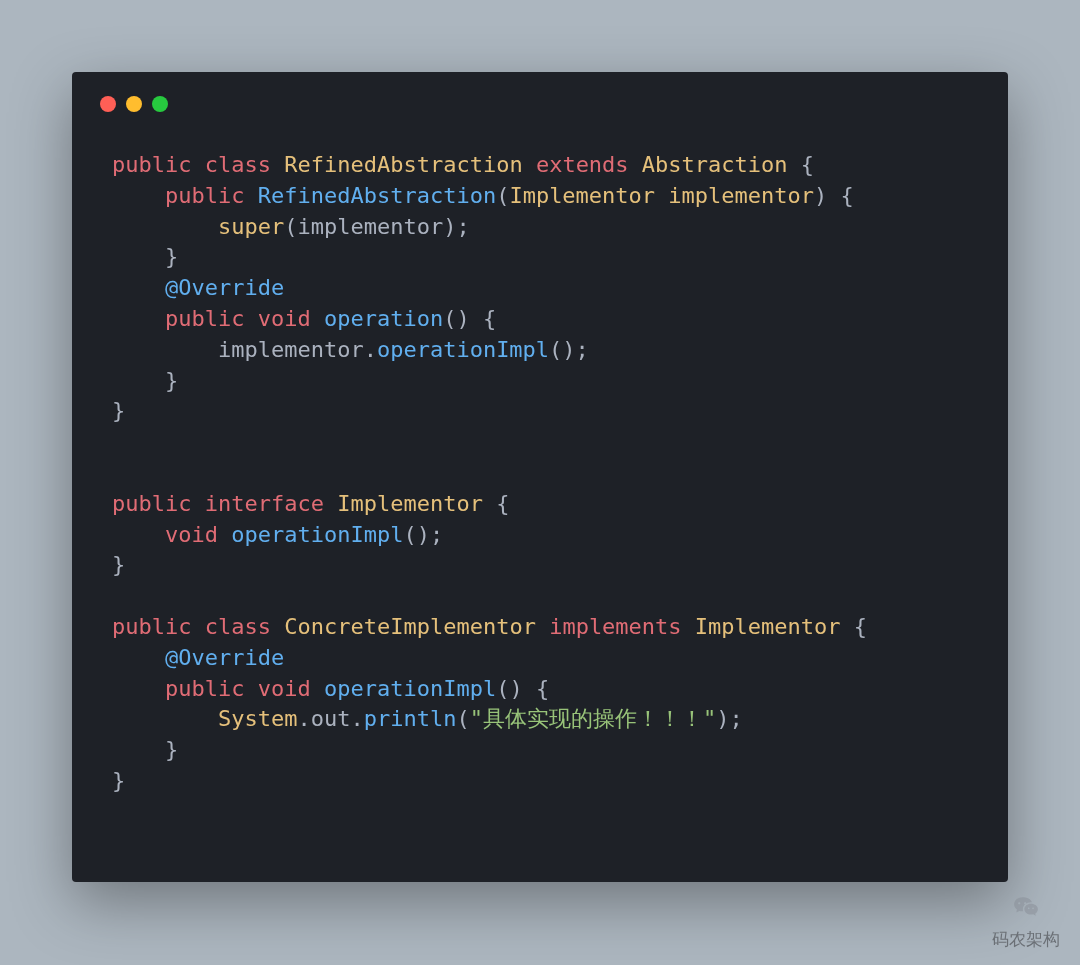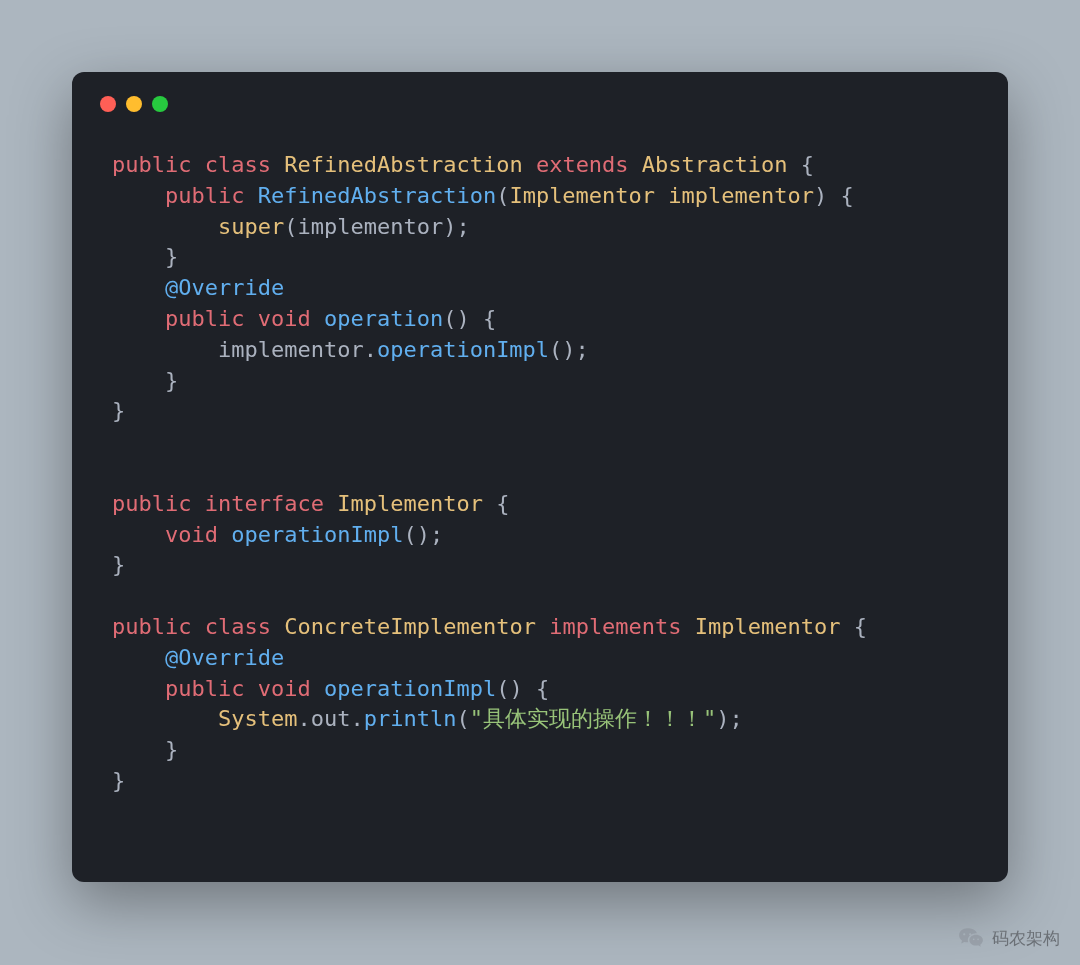--- a/index.html
+++ b/index.html
@@ -11,21 +11,21 @@
     position: relative;
     overflow: hidden;
   }
   .window {
     position: absolute;
     left: 72px;
     top: 72px;
     width: 936px;
     height: 810px;
     background: #1e2127;
-    border-radius: 12px;
+    border-radius: 4px;
     box-shadow: 0 20px 60px rgba(0,0,0,0.35);
     padding: 24px 0 0 0;
   }
   .traffic-lights {
     display: flex;
     gap: 10px;
     padding-left: 28px;
     padding-bottom: 18px;
   }
   .dot { width: 16px; height: 16px; border-radius: 50%; }
@@ -58,20 +58,21 @@
   .footer {
     position: absolute;
     right: 20px;
     bottom: 14px;
     display: flex;
     align-items: center;
     gap: 8px;
     color: #6b7076;
     font-family: -apple-system, "PingFang SC", "Microsoft YaHei", sans-serif;
     font-size: 17px;
+    flex-direction: column;
   }
   .wechat-icon {
     width: 26px;
     height: 26px;
     opacity: 0.55;
   }
 </style>
 </head>
 <body>
 

